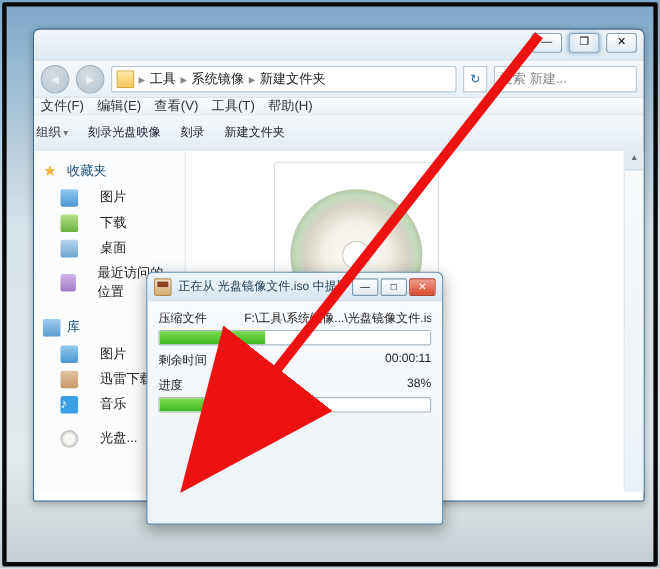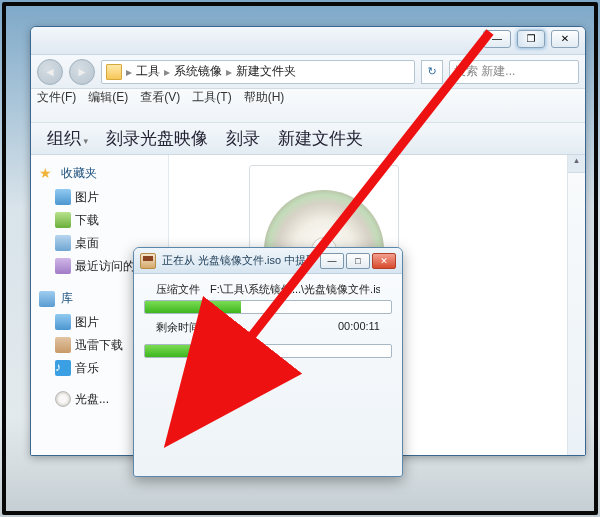--- a/index.html
+++ b/index.html
@@ -18,32 +18,32 @@
   .addrbar { height: 34px; background: linear-gradient(#f6f9fc,#e8eff5); border-bottom: 1px solid #d0dbe4; display: flex; align-items: center; padding: 0 6px; gap: 6px; font-size: 12px; }
   .nav-btn { width: 26px; height: 26px; border-radius: 50%; background: radial-gradient(circle at 40% 35%, #6fb3e8 0%, #2a77ba 70%); border: 1px solid #2a6aa0; display:flex;align-items:center;justify-content:center;color:#fff;font-size:12px; }
   .nav-btn.dis { background: radial-gradient(circle at 40% 35%, #d5dde3, #b7c4cf); border-color:#a0b0bd; color:#eee;}
   .crumb { flex: 1; height: 24px; border: 1px solid #b5c6d3; background:#fff; border-radius: 2px; display:flex; align-items:center; padding:0 4px; gap:4px; overflow:hidden; }
   .crumb .seg { color:#222; white-space:nowrap; }
   .crumb .sep { color:#888; }
   .crumb .ficon { width:16px;height:16px; background: linear-gradient(#ffe9a8,#f7c65a); border:1px solid #d6aa3a; border-radius:1px; }
   .refresh { width:22px; height:24px; border:1px solid #b5c6d3; background:#fff; font-size:11px; color:#2a6aa0; display:flex;align-items:center;justify-content:center; }
   .search { width: 130px; height:24px; border:1px solid #b5c6d3; background:#fff; border-radius:2px; font-size:12px; padding:0 4px; color:#888; display:flex;align-items:center;}
 
-  .menubar { height: 34px; background: linear-gradient(#f9fbfd,#eef3f7); border-bottom:1px solid #d8e1e8; padding: 0 6px; display:flex; gap:12px; align-items:flex-start; font-size:12px; color:#333; }
+  .menubar { height: 16px; background: linear-gradient(#f9fbfd,#eef3f7); border-bottom:1px solid #d8e1e8; padding: 0 6px; display:flex; gap:12px; align-items:center; font-size:12px; color:#333; }
   .menubar span { cursor: default; }
 
-  .toolbar { height: 32px; background: linear-gradient(#f4f8fb,#e3ecf3); border-bottom:1px solid #ccd9e3; padding: 0 16px; display:flex; gap:18px; align-items:center; font-size:17px; color:#223; }
+  .toolbar { height: 32px; background: linear-gradient(#f4f8fb,#e3ecf3); border-bottom:1px solid #ccd9e3; padding: 0 2px; display:flex; gap:18px; align-items:center; font-size:11px; color:#223; }
   .toolbar .tb { cursor:default; }
   .toolbar .tb:after { content:" ▾"; color:#777; font-size:9px; }
   .toolbar .tb.noarr:after { content:""; }
 
   .ex-body { display:flex; height: calc(100% - 28px - 34px - 24px - 32px); }
   .sidebar { width: 138px; background: #fafcfe; border-right:1px solid #e1e8ee; font-size:12px; padding: 6px 0; overflow:hidden; }
   .side-hdr { display:flex; align-items:center; gap:6px; padding:4px 8px; color:#1a4e7a; font-weight:400; }
-  .side-item { display:flex; align-items:flex-start; gap:4px; padding:3px 8px 3px 24px; color:#222; cursor:default; }
+  .side-item { display:flex; align-items:center; gap:20px; padding:3px 8px 3px 24px; color:#222; cursor:default; }
   .ico { width:16px; height:16px; display:inline-block; border-radius:2px; }
   .ico.star { color:#f2b33a; font-size:14px; line-height:14px; }
   .ico.pic { background:linear-gradient(#91caf1,#4c96d0); }
   .ico.dl { background:linear-gradient(#b8e28d,#6aaf3b); }
   .ico.desk { background:linear-gradient(#b7d5ee,#6fa6d2); }
   .ico.recent { background:linear-gradient(#d0b6e8,#a07cc6); }
   .ico.lib { background:linear-gradient(#9fcdf0,#5a9cd2); }
   .ico.vid { background:linear-gradient(#c0d6e8,#7faec9); }
   .ico.doc { background:linear-gradient(#f1ddb4,#d8b86e); }
   .ico.thn { background:linear-gradient(#e2c4a3,#c89a68); }
@@ -60,21 +60,21 @@
   
   .dialog { position:absolute; left:127px; top:241px; width:270px; height:230px; background: linear-gradient(#fafcfe,#edf3f7); border:1px solid #5b87ab; border-radius:6px 6px 3px 3px; box-shadow:0 4px 14px rgba(0,0,0,0.35); font-size:11px; }
   .dlg-title { height:26px; background: linear-gradient(#eff5fa,#d8e6f1); border-bottom:1px solid #bfd0de; border-radius:6px 6px 0 0; display:flex; align-items:center; padding:0 6px; gap:6px; }
   .dlg-title .ttxt { flex:1; color:#1c3c56; font-size:11px; white-space:nowrap; overflow:hidden; }
   .dlg-btns { display:flex; gap:2px; }
   .dlg-btns button { width:24px; height:16px; border:1px solid #7a97ad; border-radius:2px; font-size:9px; line-height:12px; cursor:pointer; padding:0; }
   .dlg-btns .min { background:linear-gradient(#fdfdfd,#e4ecf2); }
   .dlg-btns .max { background:linear-gradient(#fdfdfd,#e4ecf2); }
   .dlg-btns .cls { background:linear-gradient(#f29f90,#d84a2d); color:#fff; border-color:#b24028; }
   .dlg-body { padding:6px 10px 8px; }
-  .dlg-row { display:flex; justify-content:space-between; margin:2px 12px; color:#222; }
+  .dlg-row { display:flex; justify-content:space-between; margin:2px 0; color:#222; }
   .progress { height:14px; background:#fff; border:1px solid #a8b8c4; border-radius:2px; margin:3px 0 6px; position:relative; overflow:hidden; }
   .progress .bar { position:absolute; left:0; top:0; bottom:0; background: linear-gradient(#7bdc54,#3eb61e); }
   .dlg-actions { display:flex; flex-wrap:wrap; gap:6px; margin-top:6px; }
   .dlg-actions button { flex:1 1 45%; height:24px; border:1px solid #8ca6b9; background:linear-gradient(#fdfefe,#e6eef4); border-radius:3px; font-size:11px; cursor:pointer; }
   .dlg-actions button.primary { border-color:#3b8fd0; box-shadow:0 0 0 1px #bcdcf4 inset; }
   .winrar-ico { width:16px; height:16px; background: linear-gradient(#f4e5cd,#d5a96a); border:1px solid #b88a48; border-radius:2px; position:relative; }
   .winrar-ico:after { content:""; position:absolute; left:2px; top:2px; right:2px; height:5px; background:#8b4321; }
 
   
   .arrow-svg { position:absolute; left:0; top:0; pointer-events:none; }
@@ -198,20 +198,24 @@
         <span style="max-width:170px;overflow:hidden;white-space:nowrap;">F:\工具\系统镜像...\光盘镜像文件.iso</span>
       </div>
       <div class="progress">
           <div class="bar" id="bar1" style="width: 39%;"></div>
         </div>
       <div class="dlg-row">
         <span>剩余时间</span>
         <span>00:00:11</span>
       </div>
       <div style="height:4px"></div>
+      <div class="dlg-row">
+        <span>进度</span>
+        <span>38%</span>
+      </div>
       <div class="progress">
           <div class="bar" id="bar2" style="width: 38%;"></div>
         </div>
     </div>
   </div>
 
   <svg class="arrow-svg" width="596" height="513">
     <defs>
       <marker id="ahead" markerWidth="16" markerHeight="14" refX="3" refY="7" orient="auto">
         <polygon points="0,0 16,7 0,14" fill="#e11"></polygon>

